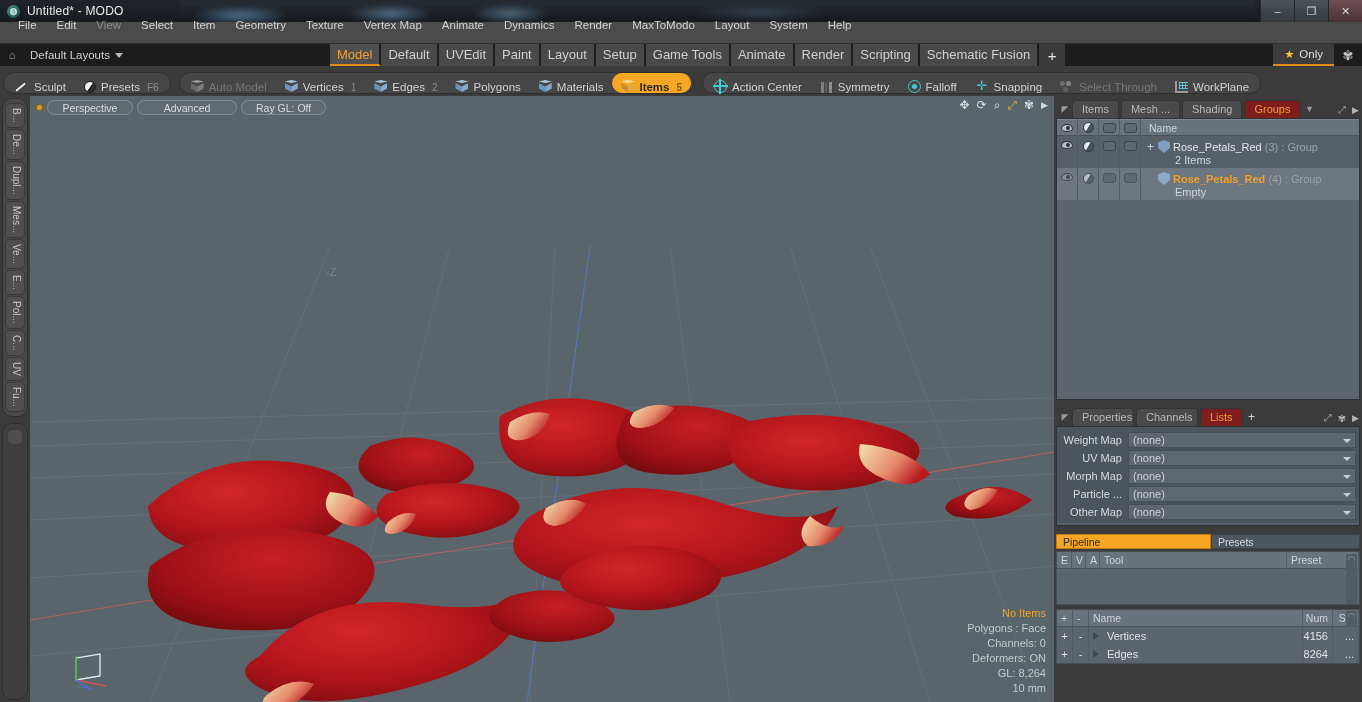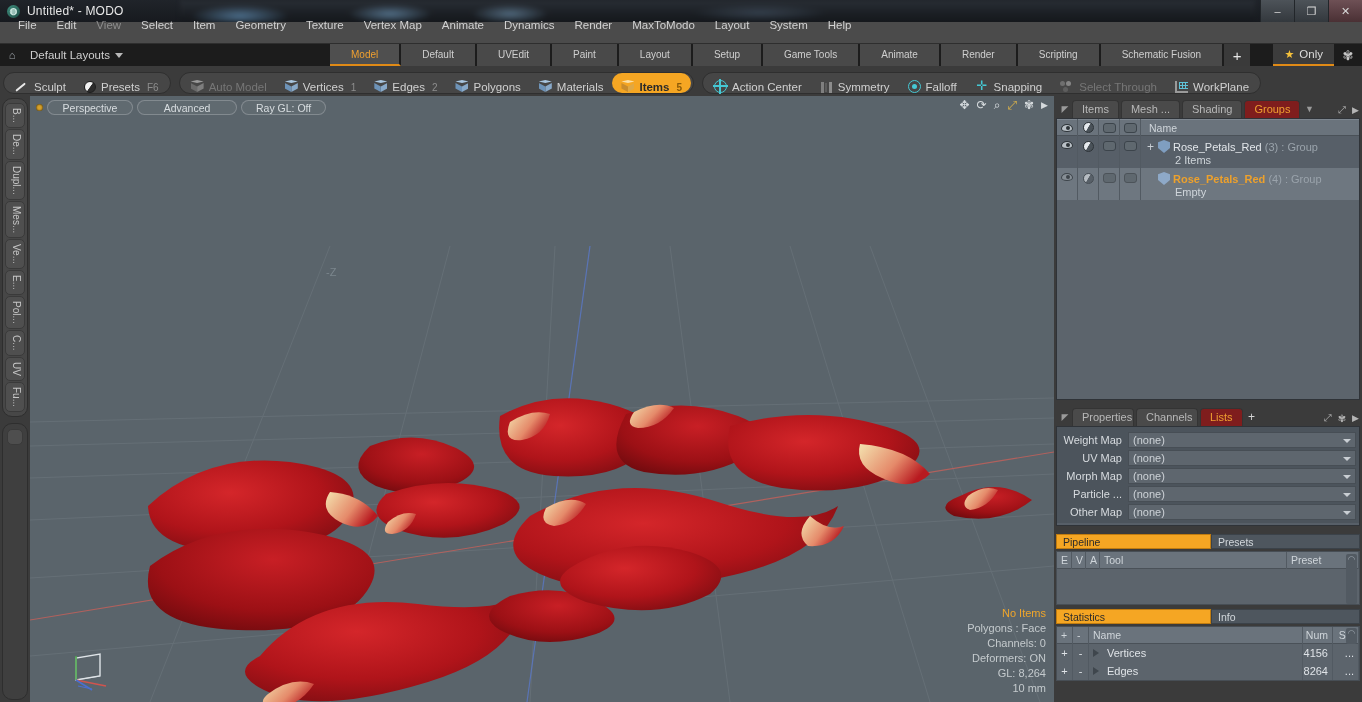--- a/index.html
+++ b/index.html
@@ -63,21 +63,21 @@
     background:#1c1c1c; display:flex; align-items:center;
   }
   .lb-home {
     width:24px; height:22px; display:flex; align-items:center; justify-content:center;
     color:#9aa0a6; font-size:11px;
   }
   .lb-layouts { color:#cfcfcf; font-size:11.5px; padding:0 6px; display:flex; gap:5px; align-items:center; }
   .caret-d { width:0;height:0;border-left:4px solid transparent;border-right:4px solid transparent;border-top:5px solid #b9b9b9; }
   .lb-tabs { position:absolute; left:330px; top:0; display:flex; height:22px; }
   .lb-tab {
-    padding:0 21px; height:22px; line-height:21px; font-size:10px; color:#cfcfcf;
+    padding:0 7px; height:22px; line-height:21px; font-size:13px; color:#cfcfcf;
     background:#494949; border-right:2px solid #1c1c1c;
   }
   .lb-tab.active { color:#f0a030; border-bottom:2px solid #e08a16; background:#4f4f4f; }
   .lb-plus {
     width:26px;height:22px;display:flex;align-items:center;justify-content:center;
     color:#e8e8e8;font-size:15px;background:#3a3a3a;
   }
   .lb-right { position:absolute; right:0; top:0; height:22px; display:flex; align-items:center; }
   .lb-only {
     display:flex;align-items:center;gap:5px;padding:0 11px;height:22px;
@@ -722,24 +722,20 @@
               <div class="th" style="width: 14px;">V</div>
               <div class="th" style="width: 14px;">A</div>
               <div class="th" style="flex: 1 1 0%;">Tool</div>
               <div class="th" style="width: 72px;">Preset</div>
             </div>
           <div class="scroll-tick">◠</div>
         </div>
       </div>
 
       <div style="margin-top:4px;">
-        <div class="seg-row" id="stat-segs">
-            <div class="seg active" style="width: 155px;">Statistics</div>
-            <div class="seg grow">Info</div>
-          </div>
         <div style="background:#5c646c;border:1px solid #474e55;margin:2px;position:relative;">
           <div class="tbl-head" id="stat-head">
               <div class="th" style="width: 16px;">+</div>
               <div class="th" style="width: 16px;">-</div>
               <div class="th" style="flex: 1 1 0%;">Name</div>
               <div class="th" style="width: 30px; justify-content: flex-end;">Num</div>
               <div class="th" style="width: 26px; justify-content: flex-end;">Sel</div>
             </div>
           <div id="stat-rows">
               <div class="tbl-row">

